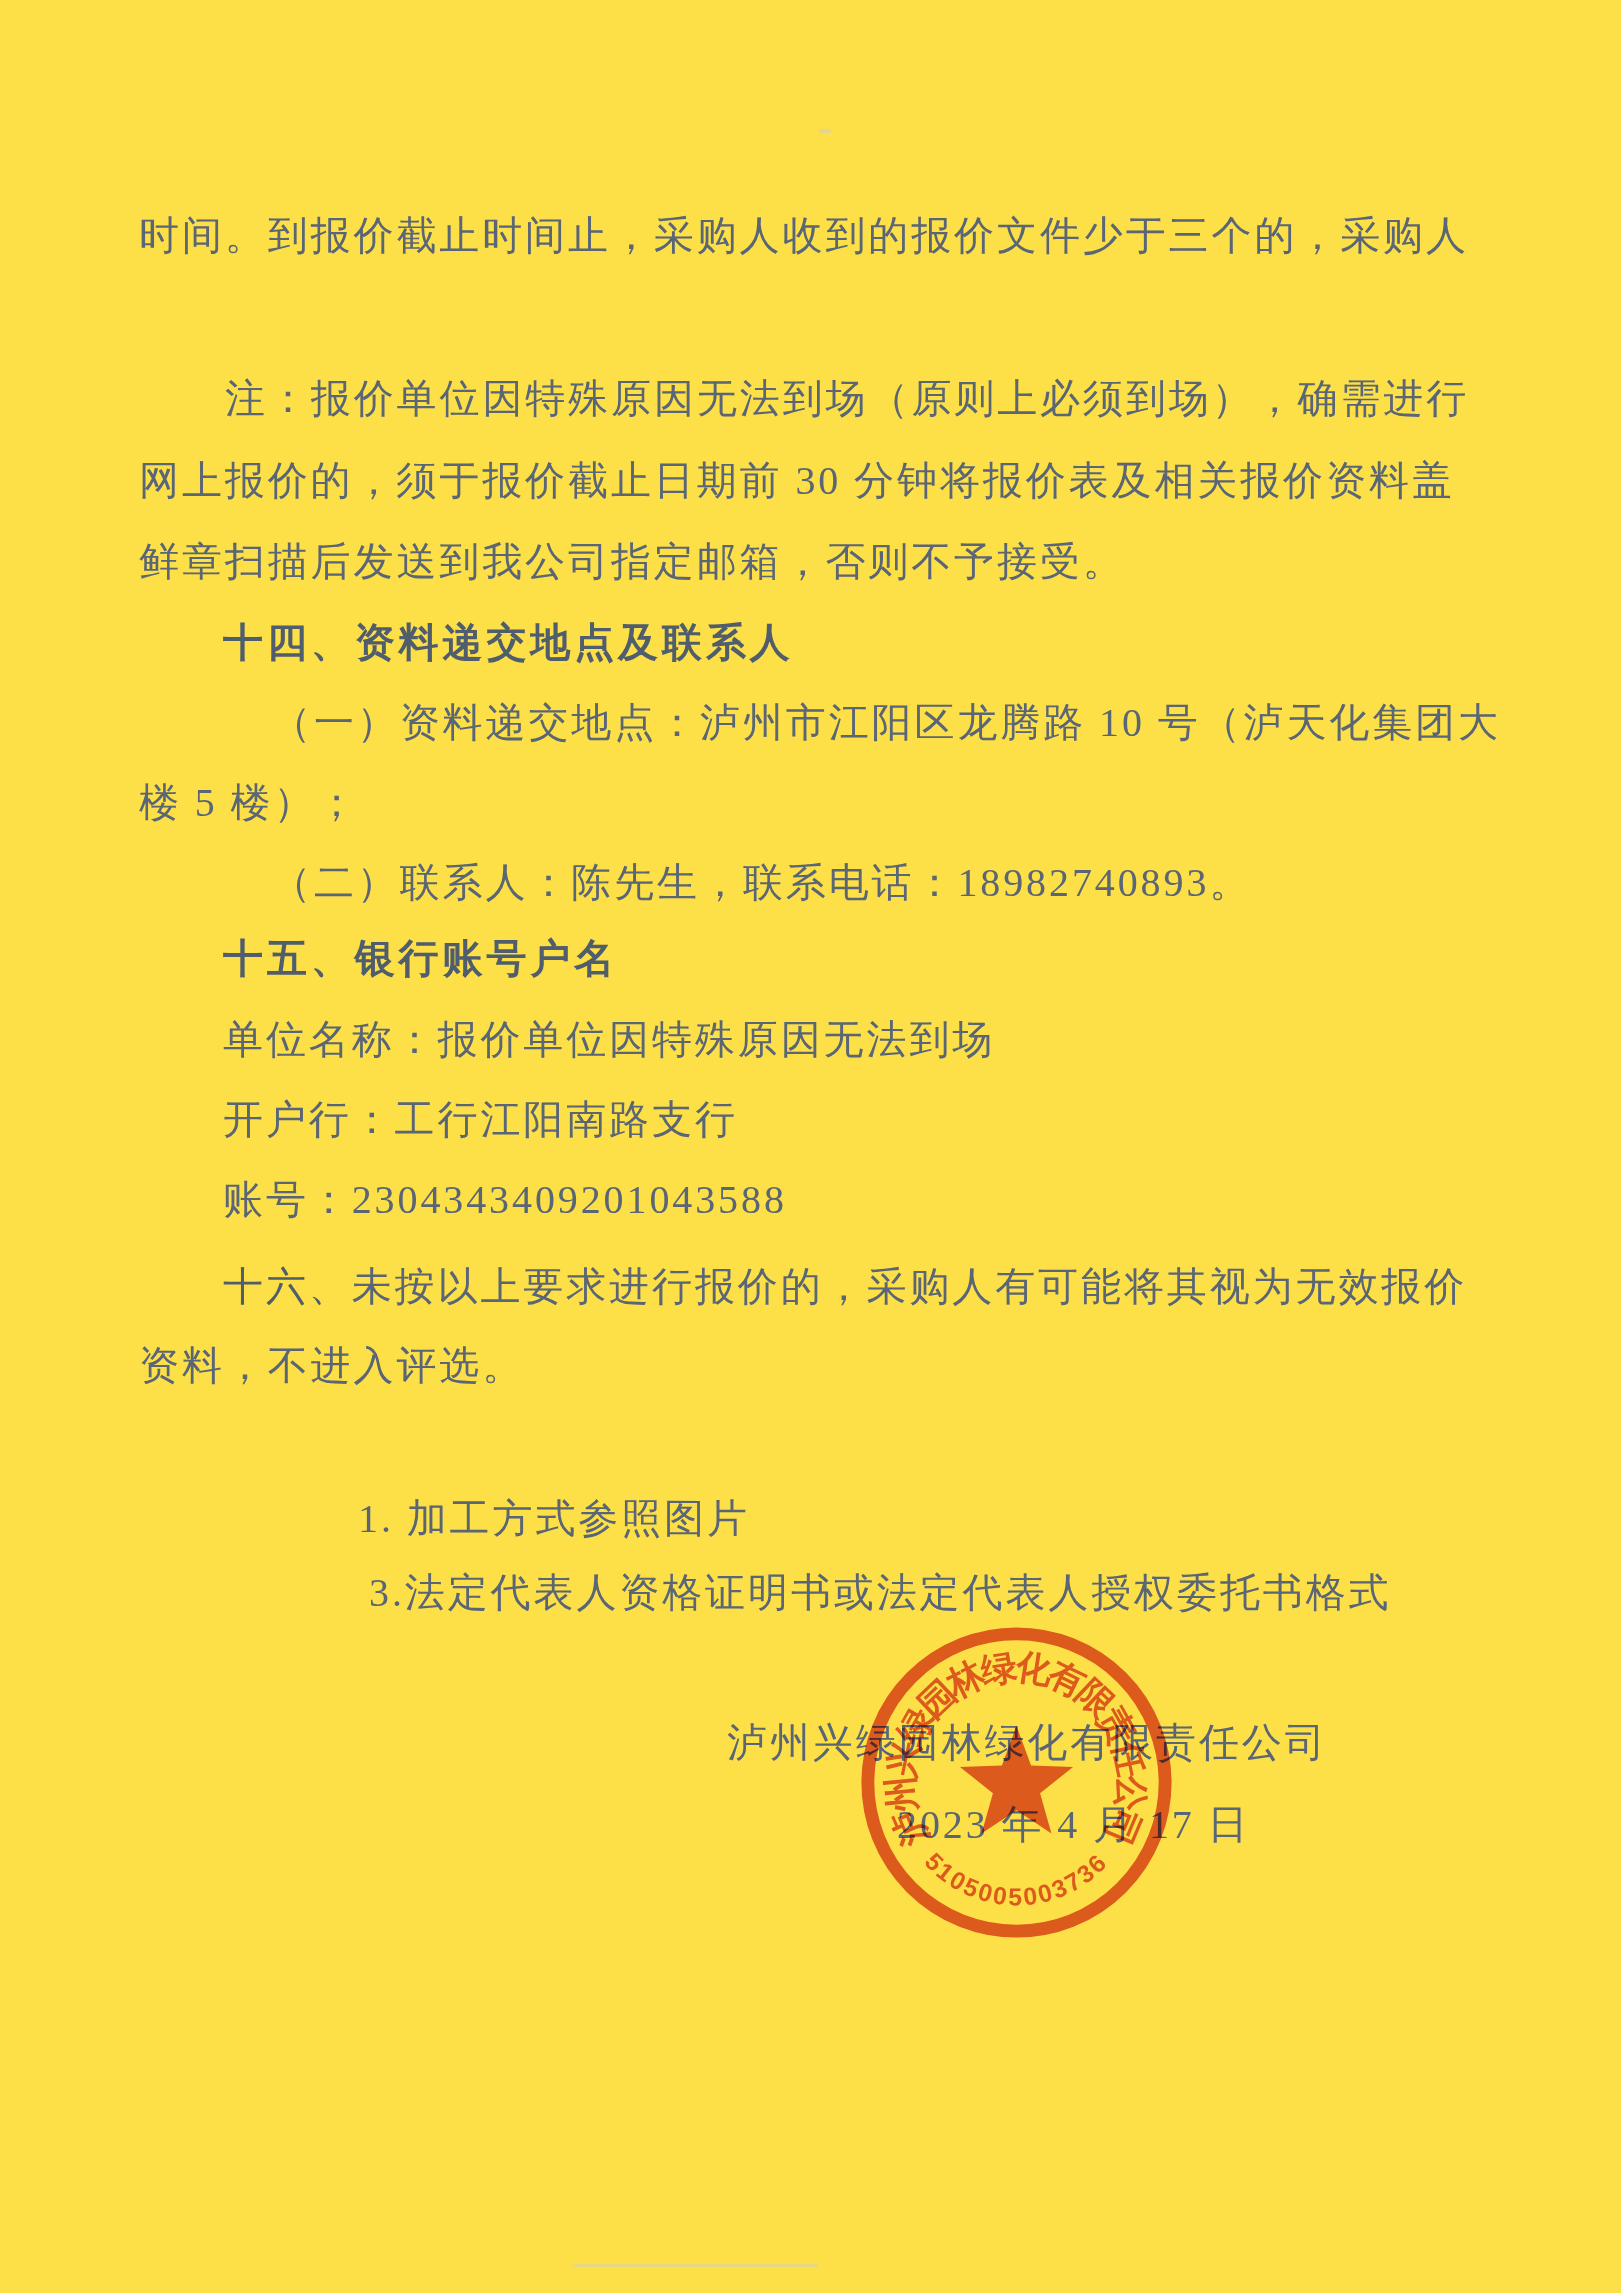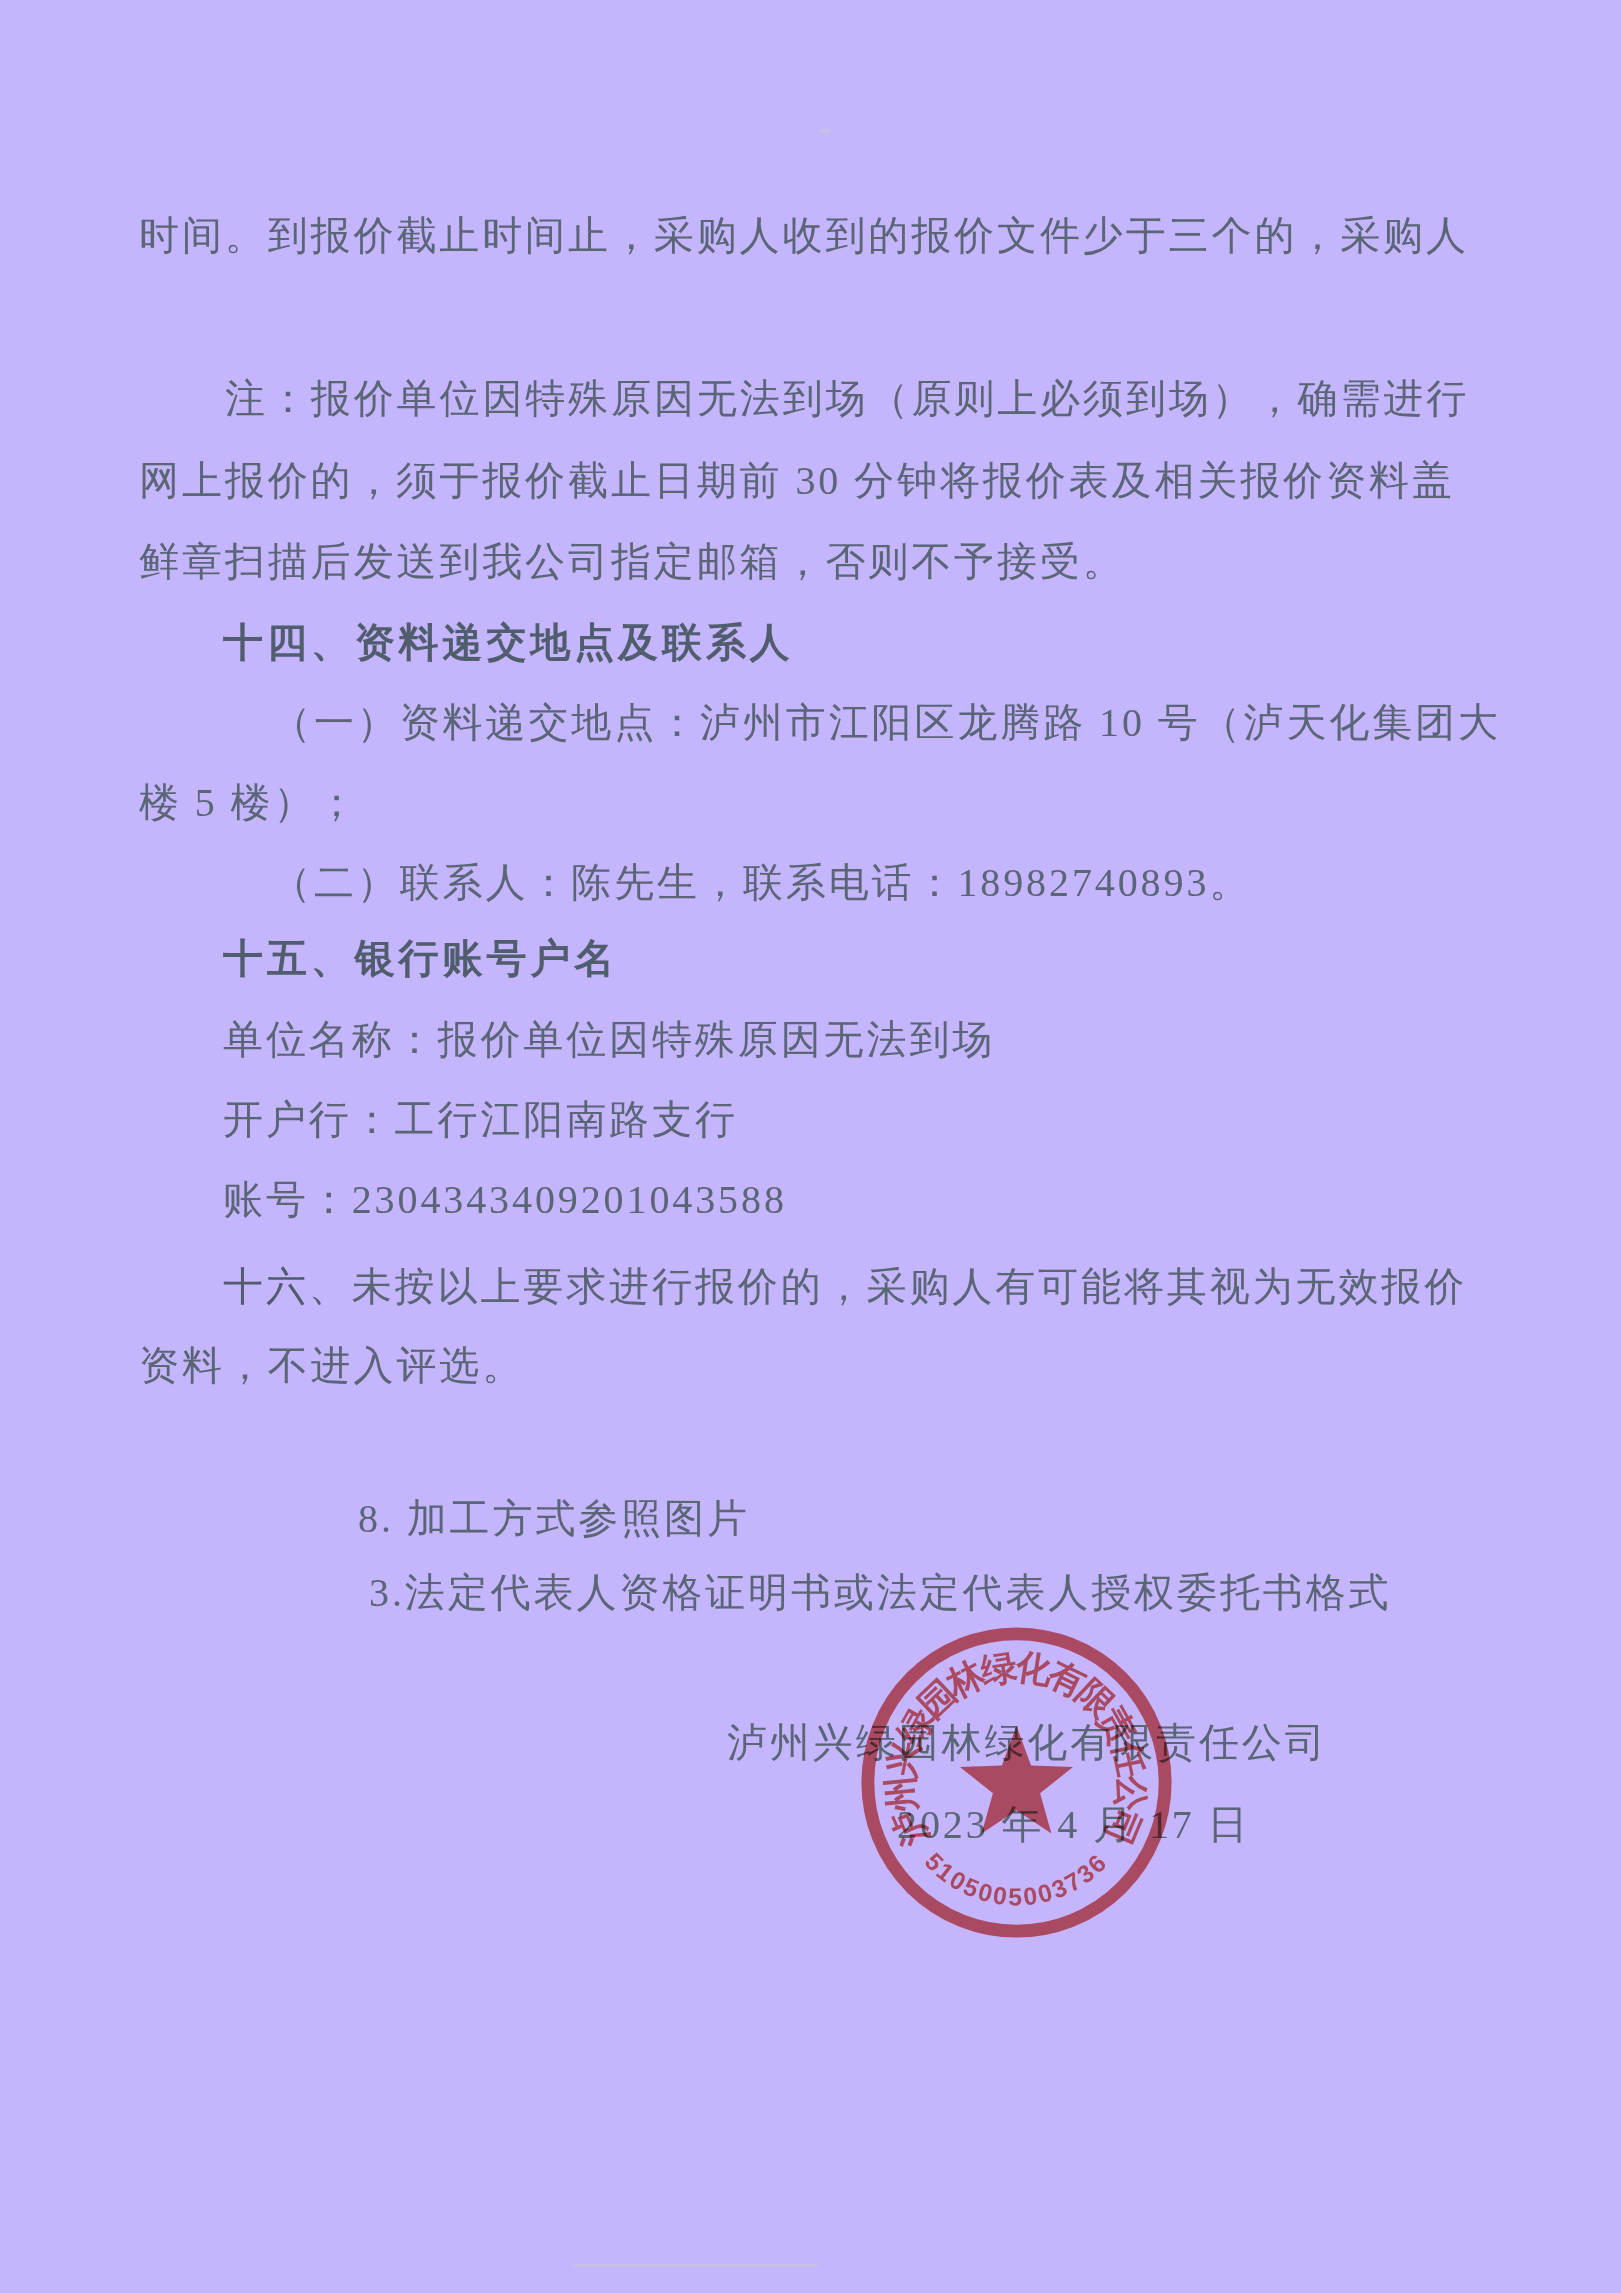--- a/index.html
+++ b/index.html
@@ -4,21 +4,21 @@
 <style>
   html,body{margin:0;padding:0;}
   body{
     width:1621px;height:2294px;
     background:#f4f4f4;
     font-family:"Liberation Serif", serif;
   }
   .page{
     position:relative;
     width:1621px;height:2294px;
-    background:#c4b5fd;
+    background:#fde047;
     overflow:hidden;
   }
   .ln{
     position:absolute;
     white-space:nowrap;
     font-size:40px;
     letter-spacing:2.9px;
     color:#5a6576;
     font-family:"Liberation Serif", serif;
   }
@@ -69,21 +69,21 @@
   <div class="ln hd" style="left:223px;top:931px">十五、银行账号户名</div>
   <div class="ln" style="left:223px;top:1012px">单位名称：报价单位因特殊原因无法到场</div>
   <div class="ln" style="left:223px;top:1092px">开户行：工行江阳南路支行</div>
   <div class="ln" style="left:223px;top:1172px">账号：2304343409201043588</div>
 
   <div class="ln" style="left:223px;top:1259px">
     <span class="bold-prefix">十六、</span><span>未按以上要求进行报价的，采购人有可能将其视为无效报价</span>
   </div>
   <div class="ln" style="left:139px;top:1338px">资料，不进入评选。</div>
 
-  <div class="ln" style="left:358px;top:1491px">8. 加工方式参照图片</div>
+  <div class="ln" style="left:358px;top:1491px">1. 加工方式参照图片</div>
   <div class="ln" style="left:369px;top:1565px">3.法定代表人资格证明书或法定代表人授权委托书格式</div>
 
   <div class="sig" style="left:727px;top:1715px">泸州兴绿园林绿化有限责任公司</div>
   <div class="sig" style="left:897px;top:1797px">2023 年 4 月 17 日</div>
 
   <svg class="stamp" viewBox="0 0 330 330" xmlns="http://www.w3.org/2000/svg">
     <defs>
       <path id="arcTop" d="M 79.8 224.7 A 104 104 0 1 1 250.2 224.7" fill="none"></path>
       <path id="arcBottom" d="M 67.3 241.4 A 124 124 0 0 0 262.7 241.4" fill="none"></path>
     </defs>

